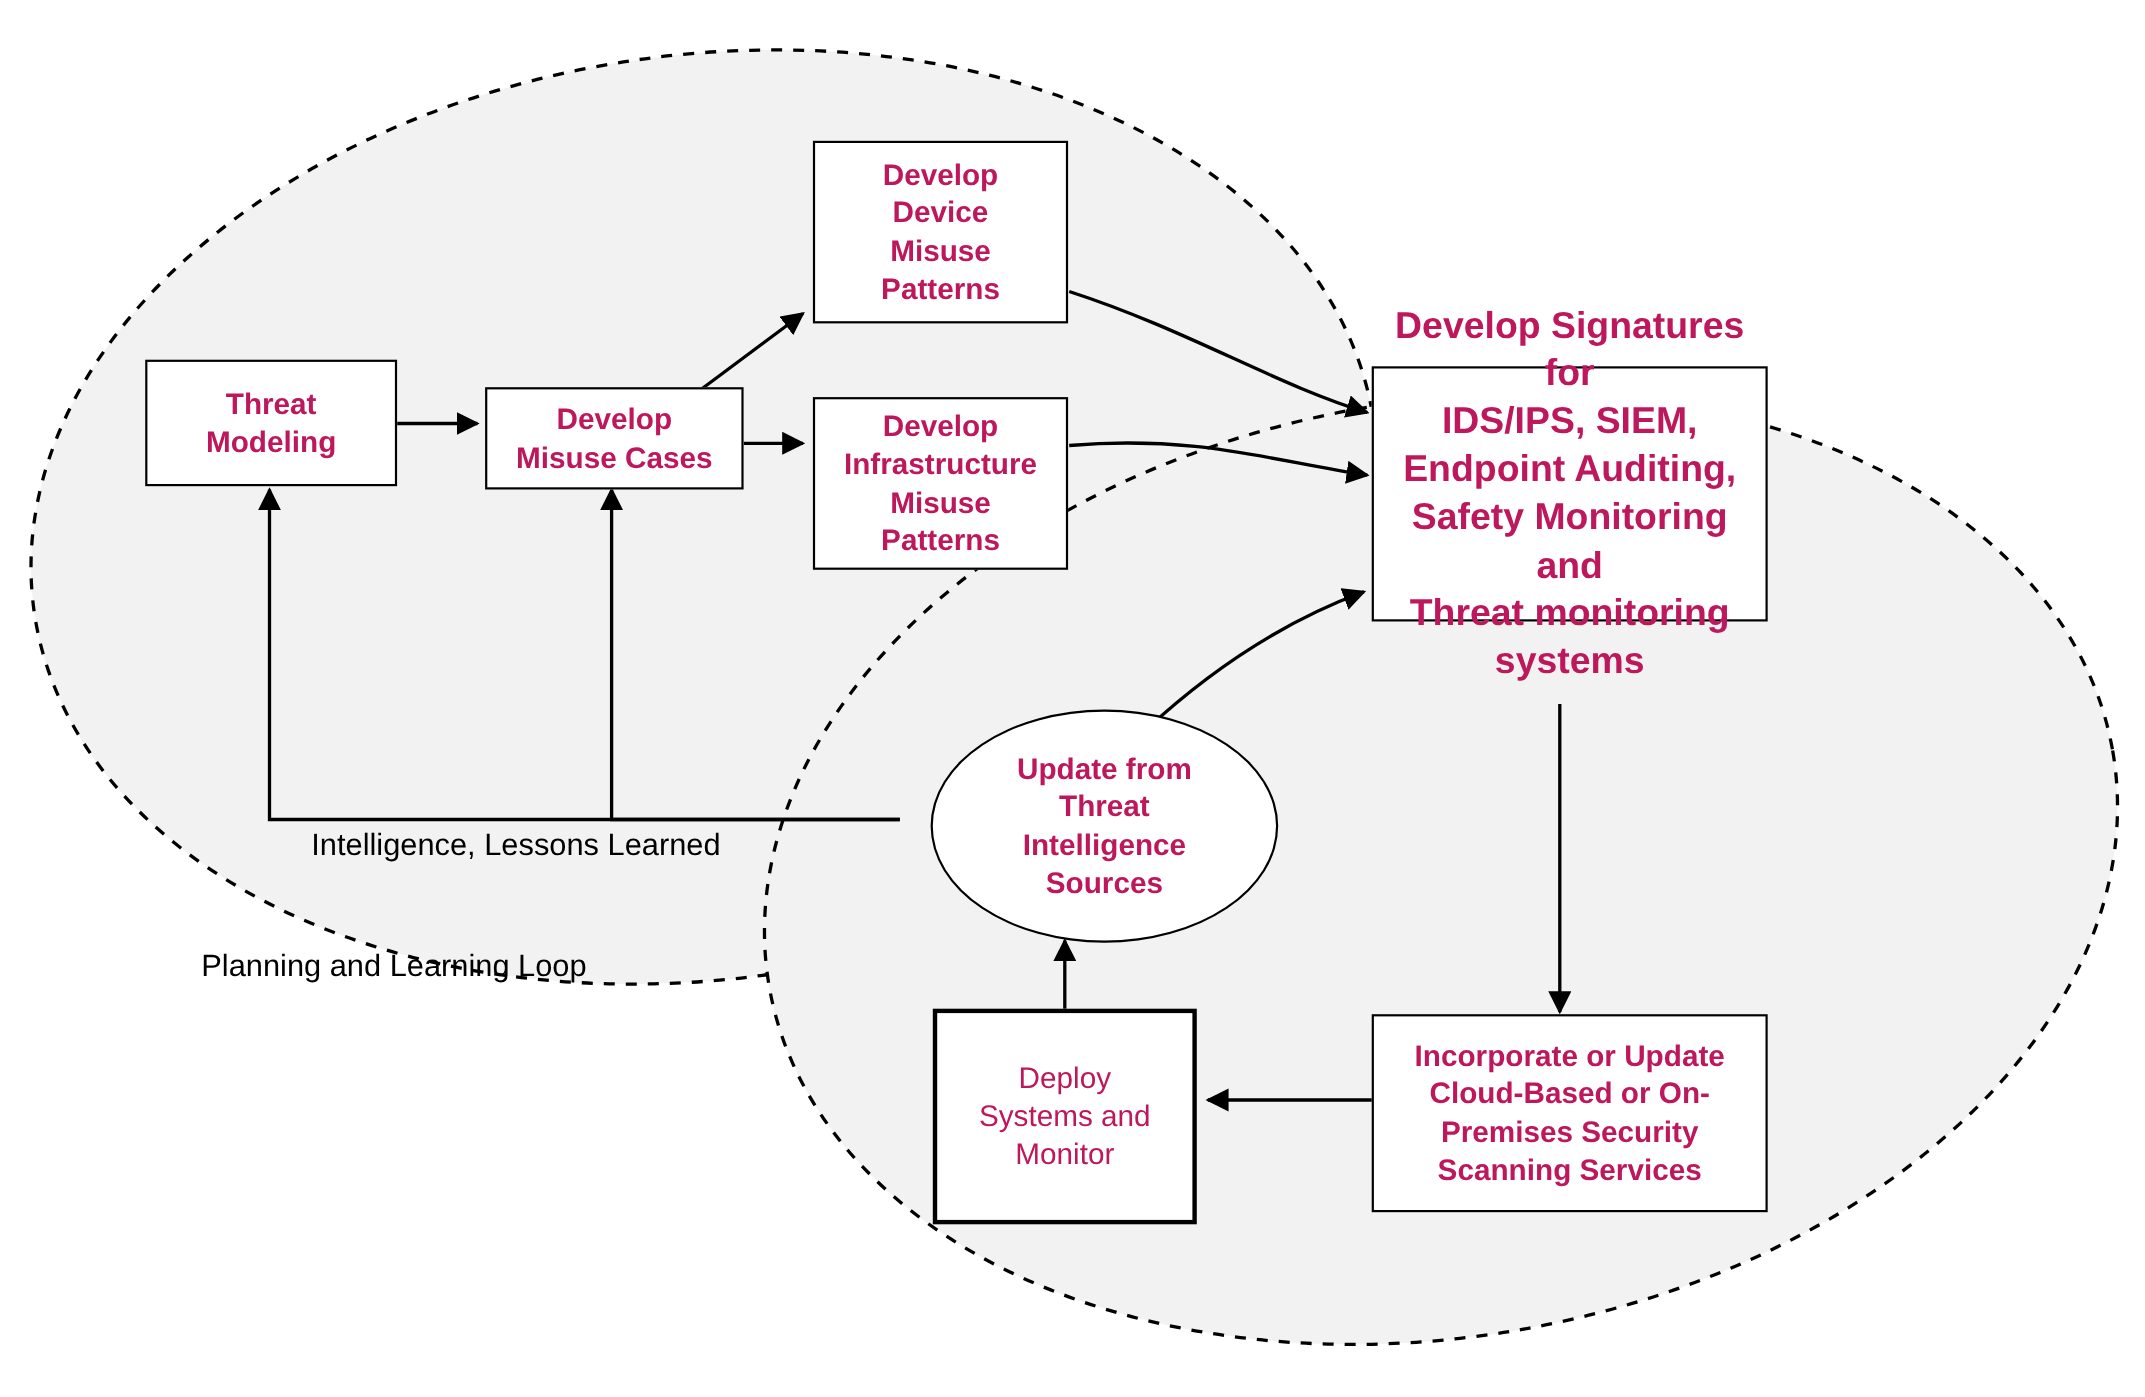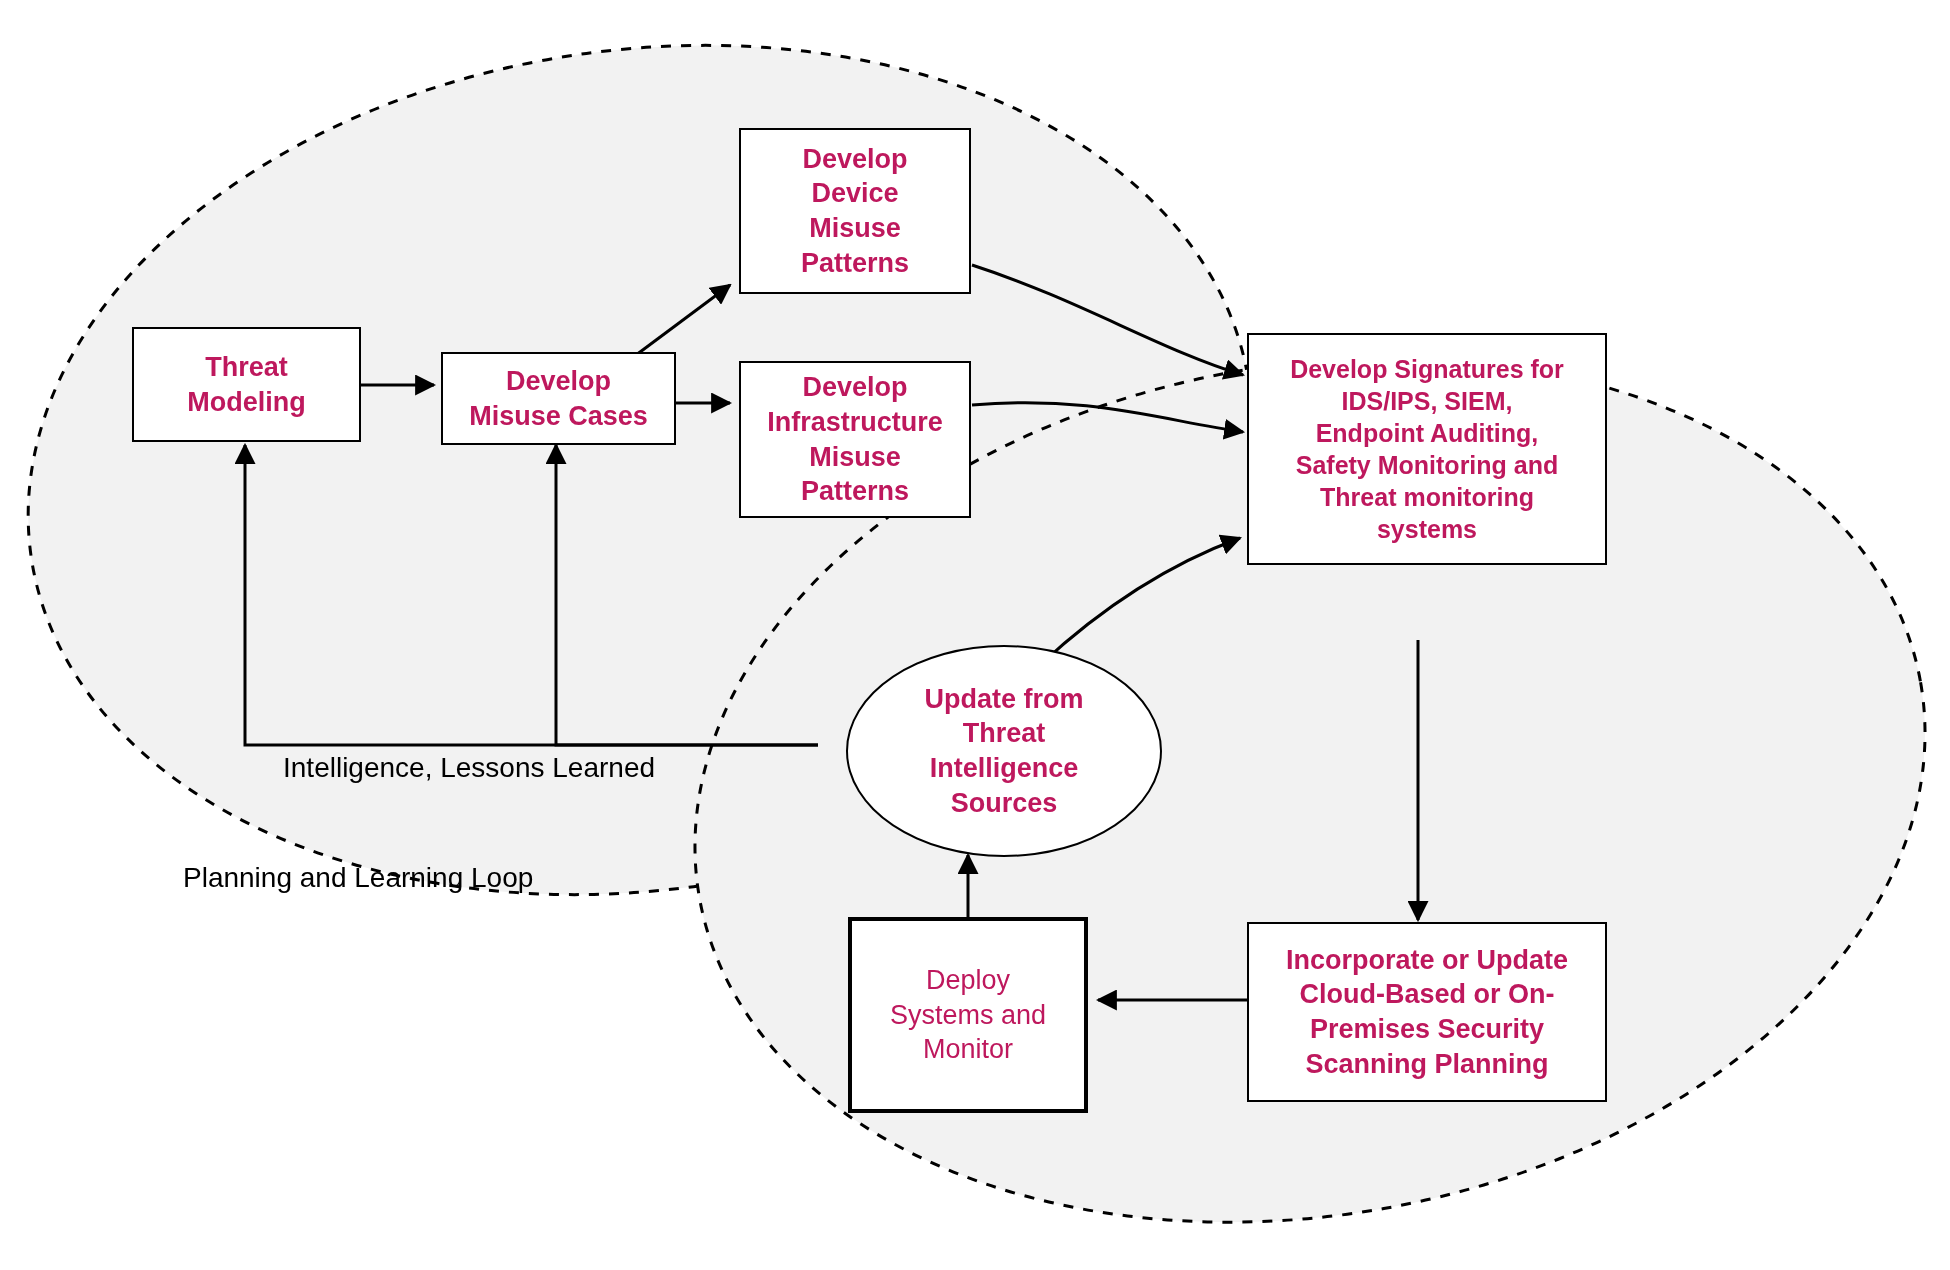--- a/index.html
+++ b/index.html
@@ -113,21 +113,21 @@
 Patterns</span>
   </div>
 
   <div class="node bold-text" style="left:739px; top:361px; width:232px; height:157px; font-size:27px;">
     <span class="node-label">Develop
 Infrastructure
 Misuse
 Patterns</span>
   </div>
 
-  <div class="node bold-text" style="left:1247px; top:333px; width:360px; height:232px; font-size:25px;">
+  <div class="node bold-text" style="left:1247px; top:333px; width:360px; height:232px; font-size:34px;">
     <span class="node-label">Develop Signatures for
 IDS/IPS, SIEM,
 Endpoint Auditing,
 Safety Monitoring and
 Threat monitoring
 systems</span>
   </div>
 
   <div class="node ellipse" style="left:846px; top:645px; width:316px; height:212px; font-size:27px;">
     <span class="node-label">Update from
@@ -139,21 +139,21 @@
   <div class="node thick" style="left:848px; top:917px; width:240px; height:196px; font-size:27px;">
     <span class="node-label">Deploy
 Systems and
 Monitor</span>
   </div>
 
   <div class="node bold-text" style="left:1247px; top:922px; width:360px; height:180px; font-size:27px;">
     <span class="node-label">Incorporate  or Update
 Cloud-Based or On-
 Premises Security
-Scanning Planning</span>
+Scanning Services</span>
   </div>
 
   <div class="free-label" style="left:183px; top:860px; font-size:28px;">Planning and Learning Loop</div>
 
   <div class="free-label" style="left:283px; top:750px; font-size:28px;">Intelligence, Lessons Learned</div>
 
 
 </div>
 
 </body></html>

